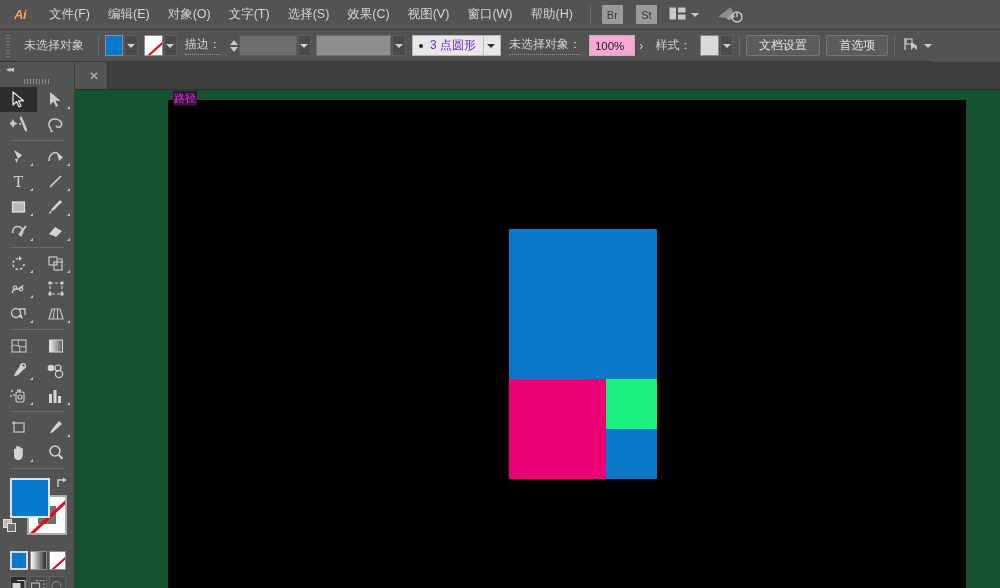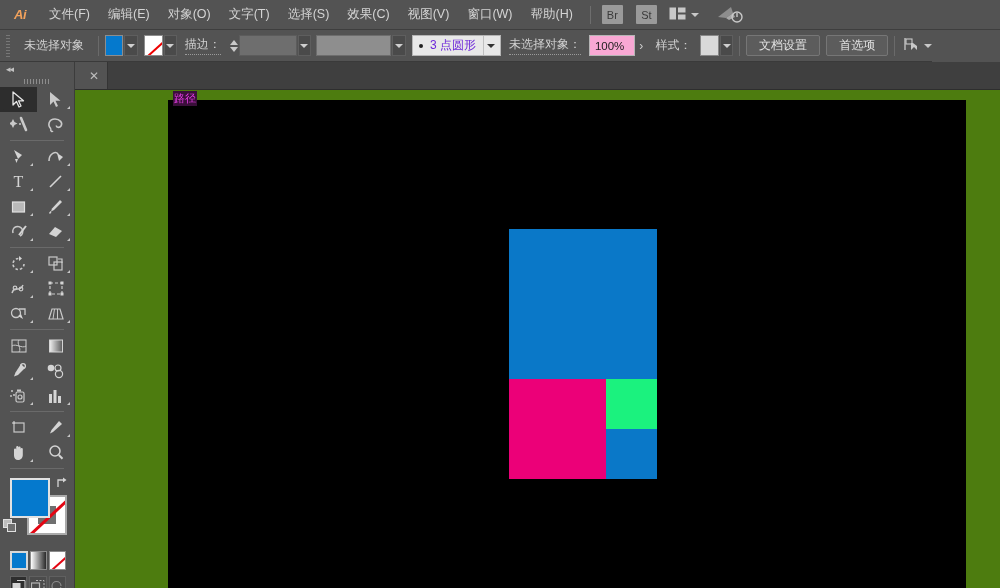--- a/index.html
+++ b/index.html
@@ -205,21 +205,21 @@
   .draw-row { display:flex; gap:2px; padding: 6px 8px 0 10px; }
   .draw-btn {
     width: 21px; height: 19px; background: #4b4b4b; border: 1px solid #606060;
     display:flex; align-items:center; justify-content:center;
   }
   .draw-btn.sel { background: #2d2d2d; }
 
   
   .canvas-area {
     position: absolute; left: 75px; top: 90px; width: 925px; height: 498px;
-    background: #4d7c0f;
+    background: #14532d;
   }
   .artboard {
     position: absolute; left: 93px; top: 10px; width: 798px; height: 488px;
     background: #000;
   }
   .path-label {
     position: absolute; left: 98px; top: 1px; color: #e63be6;
     font-size: 11px; background: #3a0f3a; padding: 0 1px; z-index: 5;
   }
   .art-blue {

